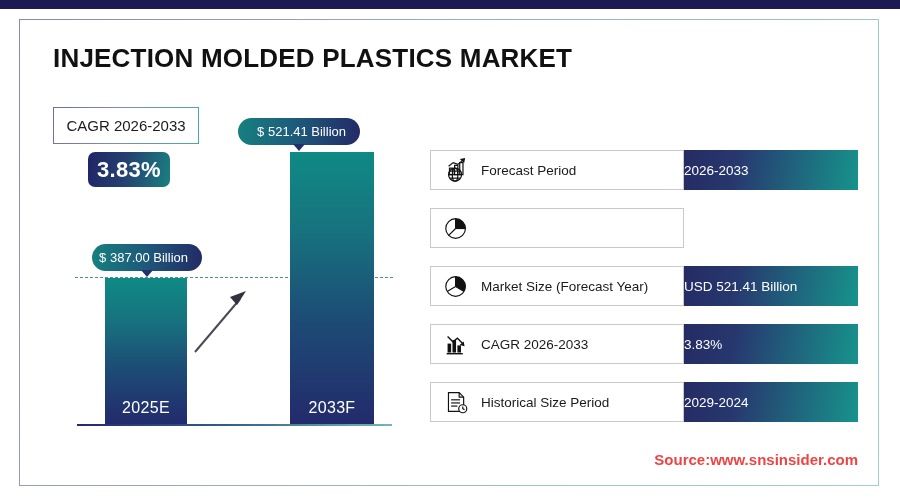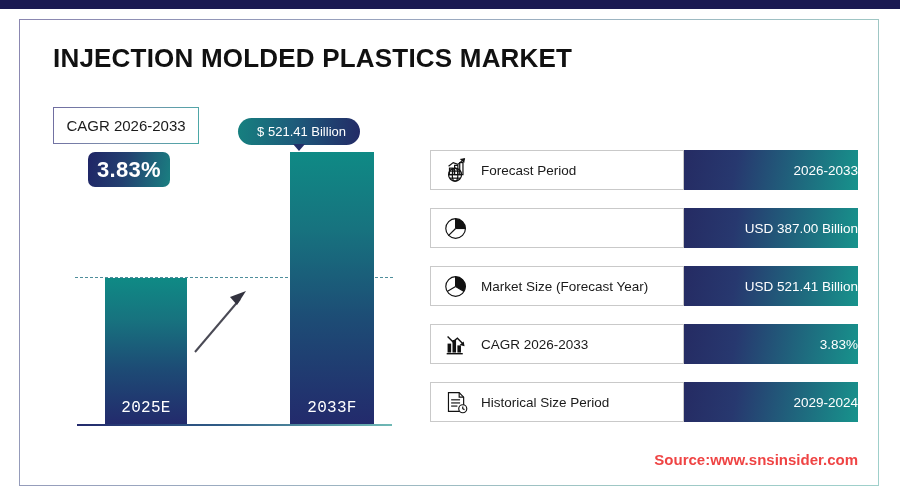--- a/index.html
+++ b/index.html
@@ -79,21 +79,20 @@
   }
   
   #chart {
     position: absolute;
     left: 60px; top: 110px;
     width: 330px; height: 325px;
   }
   .bar {
     position: absolute;
     background: linear-gradient(180deg, #0f8a85 0%, #17737f 28%, #1d4b75 62%, #232a6c 100%);
-    font-family: Liberation Mono, monospace;
   }
   .bar .bar-cat {
     position: absolute;
     left: 0; right: 0;
     bottom: 8px;
     text-align: center;
     color: #ffffff;
     font-size: 16px;
     letter-spacing: 0.3px;
   }
@@ -181,21 +180,21 @@
     font-size: 13.5px;
     color: #1a1a1a;
     margin-left: 8px;
     white-space: nowrap;
   }
   .row-right {
     flex: 1;
     background: linear-gradient(100deg, #252b63 0%, #27386f 30%, #1e6c7f 70%, #17938c 100%);
     display: flex;
     align-items: center;
-    justify-content: flex-end;
+    justify-content: flex-start;
   }
   .row-value {
     color: #ffffff;
     font-size: 13.5px;
     white-space: nowrap;
   }
   
   #source {
     position: absolute;
     right: 42px; bottom: 32px;
@@ -221,20 +220,23 @@
   </div>
 
   <div id="cagr-pill">
     <span class="val">3.83%</span>
   </div>
 
   <div id="chart">
 
     <div id="dashline"></div>
 
+    <div class="val-pill" id="pill-2025">
+      <span class="t">$ 387.00 Billion</span>
+    </div>
 
     <div class="val-pill" id="pill-2033">
       <span class="t">$ 521.41 Billion</span>
     </div>
 
     <div class="bar" id="bar-2025">
       <span class="bar-cat">2025E</span>
     </div>
 
     <div class="bar" id="bar-2033">
@@ -283,23 +285,20 @@
             <g stroke="#111" stroke-width="1.3" fill="none">
               <circle cx="14" cy="14" r="11"></circle>
               <line x1="14" y1="14" x2="14" y2="3"></line>
               <line x1="14" y1="14" x2="25" y2="14"></line>
               <line x1="14" y1="14" x2="6" y2="22"></line>
               <path d="M14,14 L14,3 A11,11 0 0,1 25,14 Z" fill="#111" stroke="none"></path>
             </g>
           </svg>
         </span>
       </div>
-      <div class="row-right">
-        <span class="row-value">USD 387.00 Billion</span>
-      </div>
     </div>
 
     <div class="row">
       <div class="row-left">
         <span class="row-icon">
           <svg viewBox="0 0 30 28" width="27" height="25">
             <g stroke="#111" stroke-width="1.3" fill="none">
               <circle cx="14" cy="14" r="11"></circle>
               <line x1="14" y1="14" x2="14" y2="3"></line>
               <line x1="14" y1="14" x2="23.5" y2="19.5"></line>

